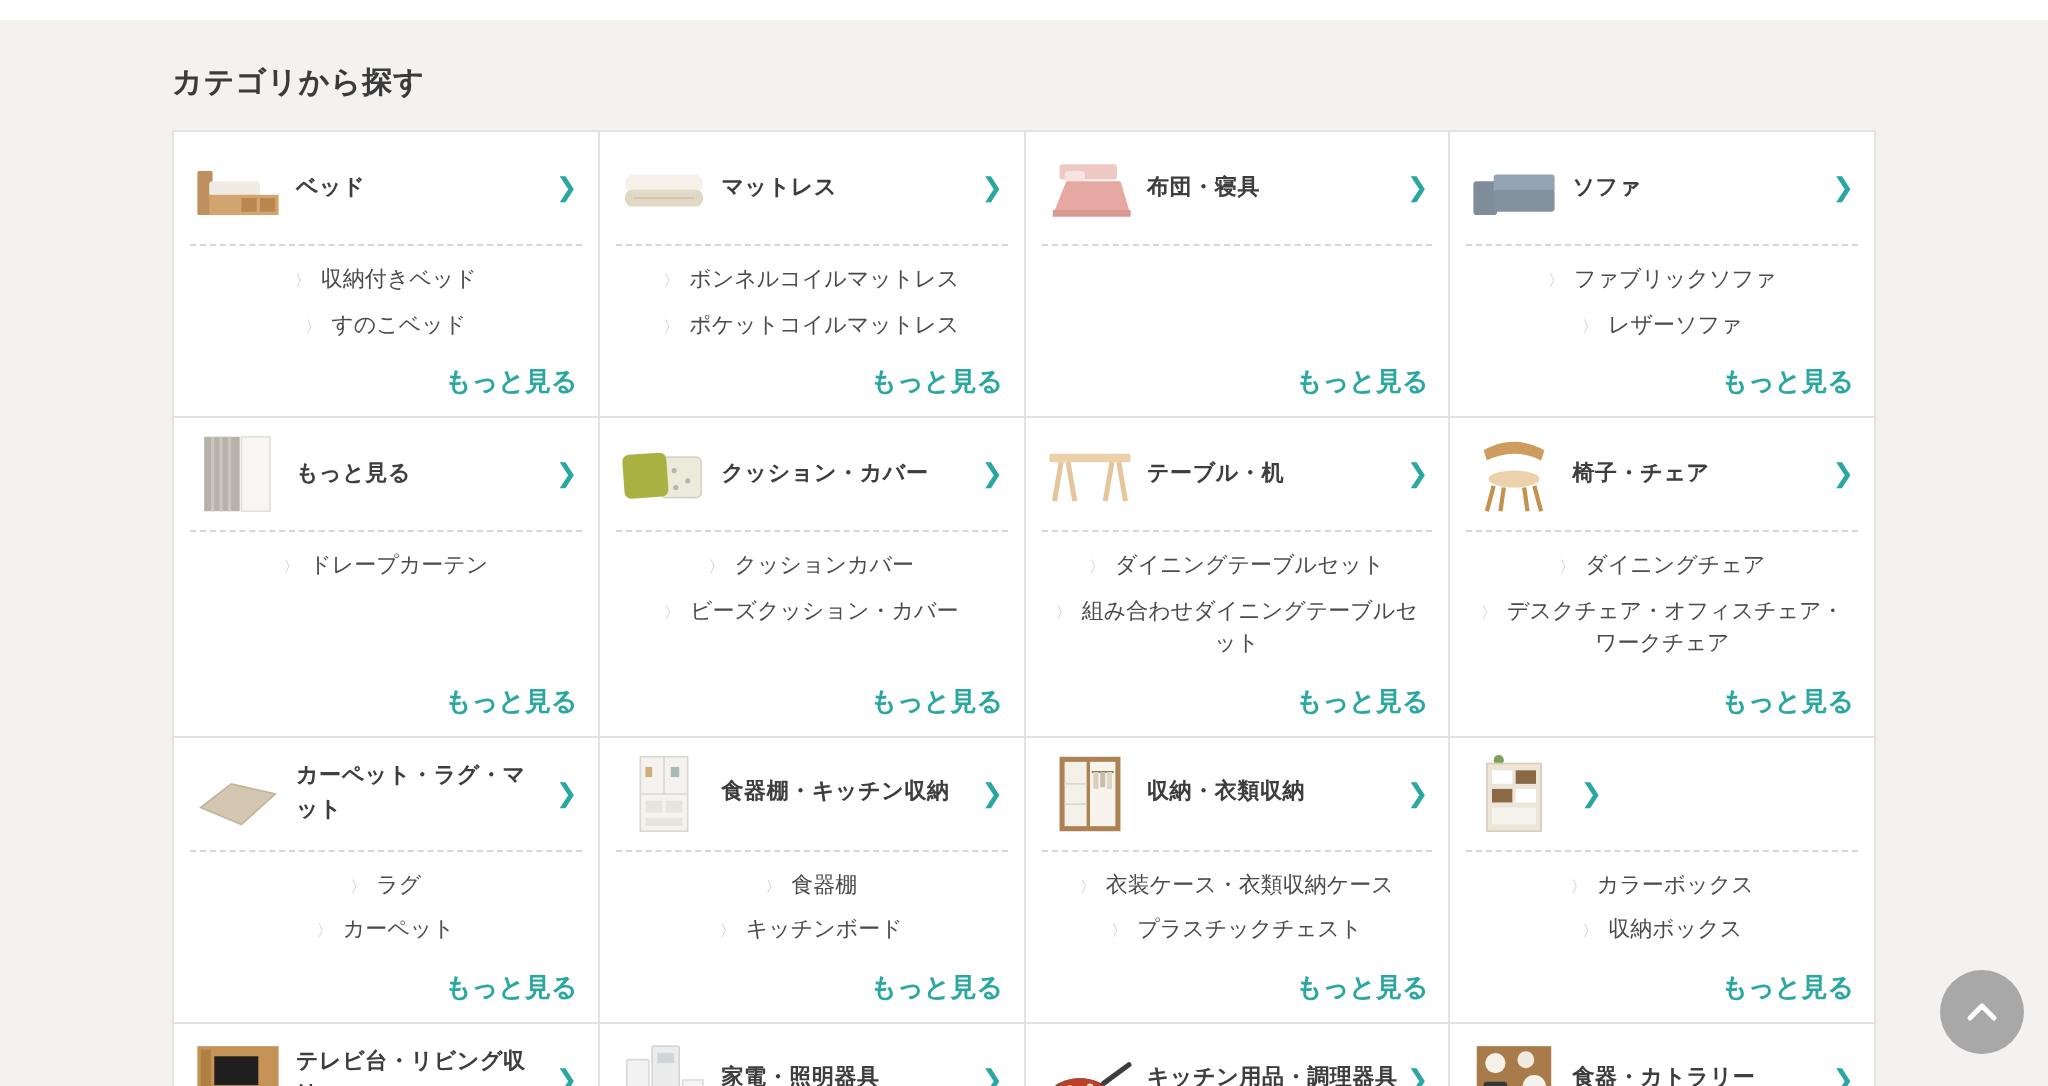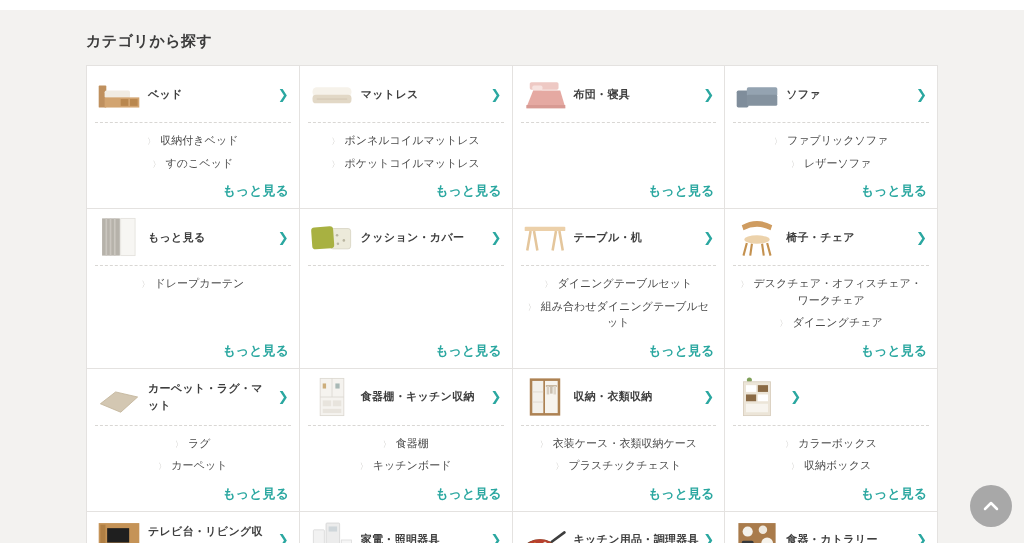--- a/index.html
+++ b/index.html
@@ -173,20 +173,24 @@
               <circle cx="32" cy="20" r="1.5" fill="#b9b5a0"></circle>
               <circle cx="40" cy="26" r="1.5" fill="#b9b5a0"></circle>
               <circle cx="33" cy="30" r="1.5" fill="#b9b5a0"></circle>
               <rect x="2" y="10" width="26" height="26" rx="4" fill="#a8b141" transform="rotate(-4 15 23)"></rect>
             </svg>
         </span>
         <span class="ttl">クッション・カバー</span>
         <span class="chev">❯</span>
       </a>
       <div class="dash"></div>
+      <div class="subs">
+        <a class="sub"><span class="sc">〉</span><span>クッションカバー</span></a>
+        <a class="sub"><span class="sc">〉</span><span>ビーズクッション・カバー</span></a>
+      </div>
       <a class="more">もっと見る</a>
     </section>
 
     <section class="card">
       <a class="head">
         <span class="thumb">
           <svg width="44" height="40" viewBox="0 0 52 44">
               <rect x="2" y="10" width="48" height="5" rx="1" fill="#ecd0a9"></rect>
               <path d="M9 15 L5 38 M13 15 L17 38 M39 15 L35 38 M43 15 L47 38" stroke="#e4c69c" stroke-width="3" fill="none"></path>
             </svg>
@@ -209,22 +213,22 @@
               <path d="M8 10 Q26 0 44 10 L42 16 Q26 8 10 16 Z" fill="#cf9c60"></path>
               <ellipse cx="26" cy="27" rx="15" ry="5" fill="#ecd2ab"></ellipse>
               <path d="M14 31 L10 46 M38 31 L42 46 M20 32 L18 46 M32 32 L34 46" stroke="#c4914f" stroke-width="2.5" fill="none"></path>
             </svg>
         </span>
         <span class="ttl">椅子・チェア</span>
         <span class="chev">❯</span>
       </a>
       <div class="dash"></div>
       <div class="subs">
+        <a class="sub"><span class="sc">〉</span><span>ダイニングチェア</span></a>
         <a class="sub"><span class="sc">〉</span><span>デスクチェア・オフィスチェア・ワークチェア</span></a>
-        <a class="sub"><span class="sc">〉</span><span>ダイニングチェア</span></a>
       </div>
       <a class="more">もっと見る</a>
     </section>
 
     <section class="card">
       <a class="head">
         <span class="thumb">
           <svg width="44" height="40" viewBox="0 0 52 44">
               <path d="M4 30 L22 16 L48 22 L28 40 Z" fill="#d3c7b2" stroke="#c2b49a"></path>
             </svg>

